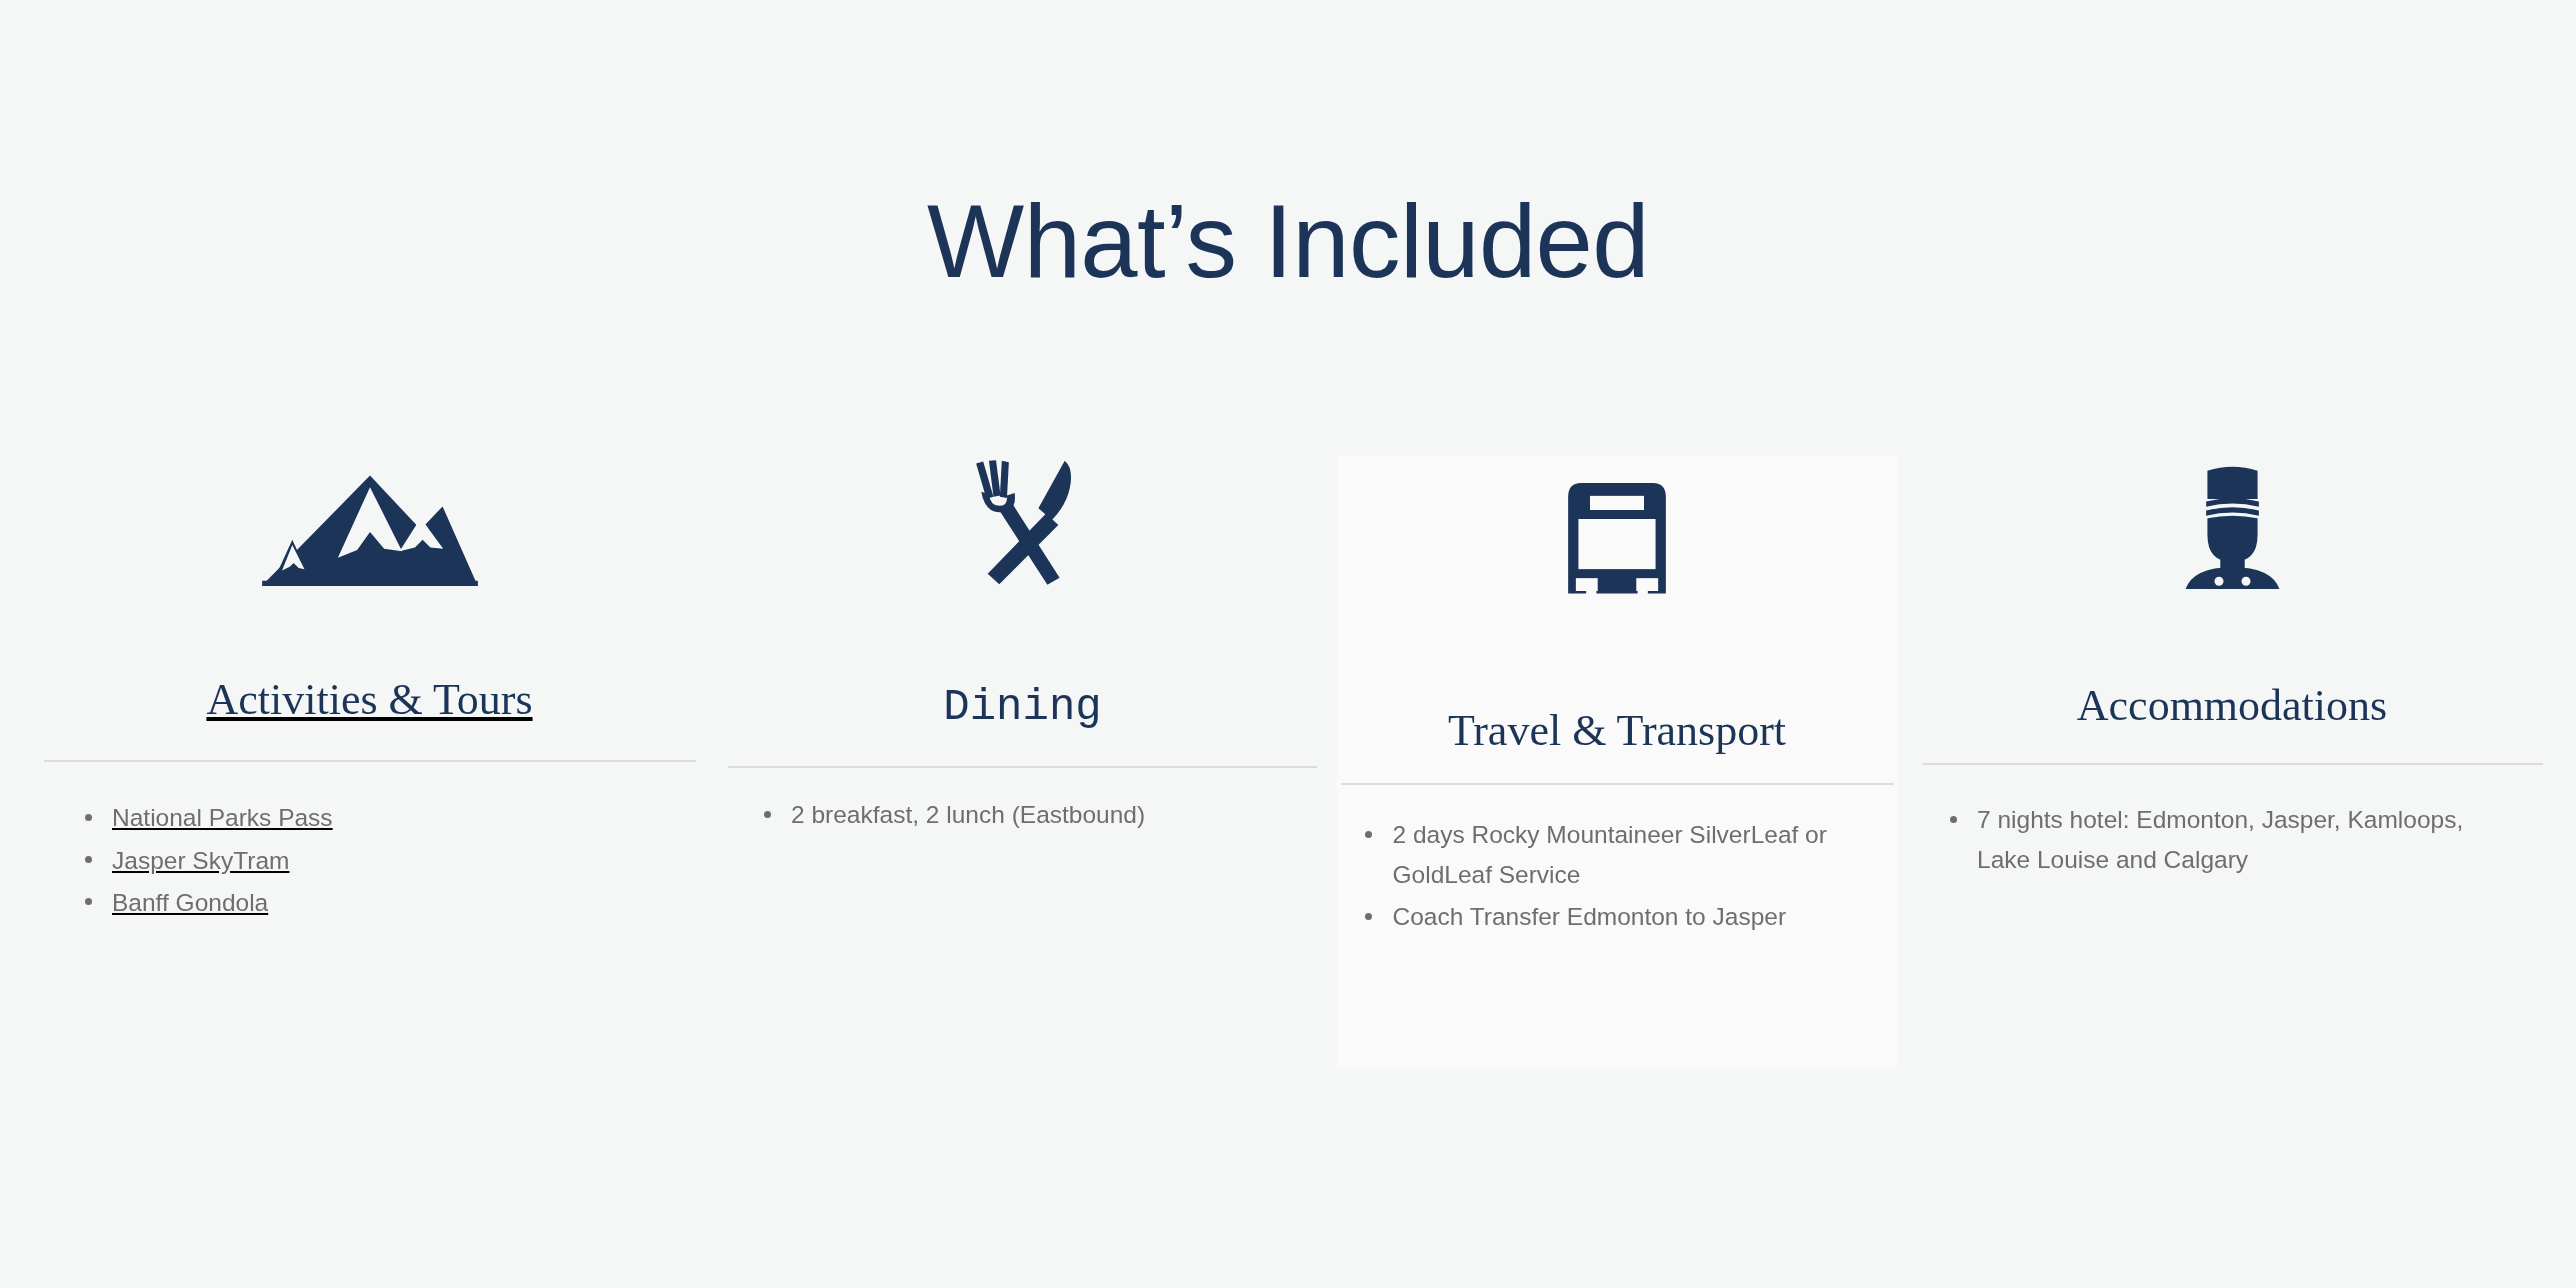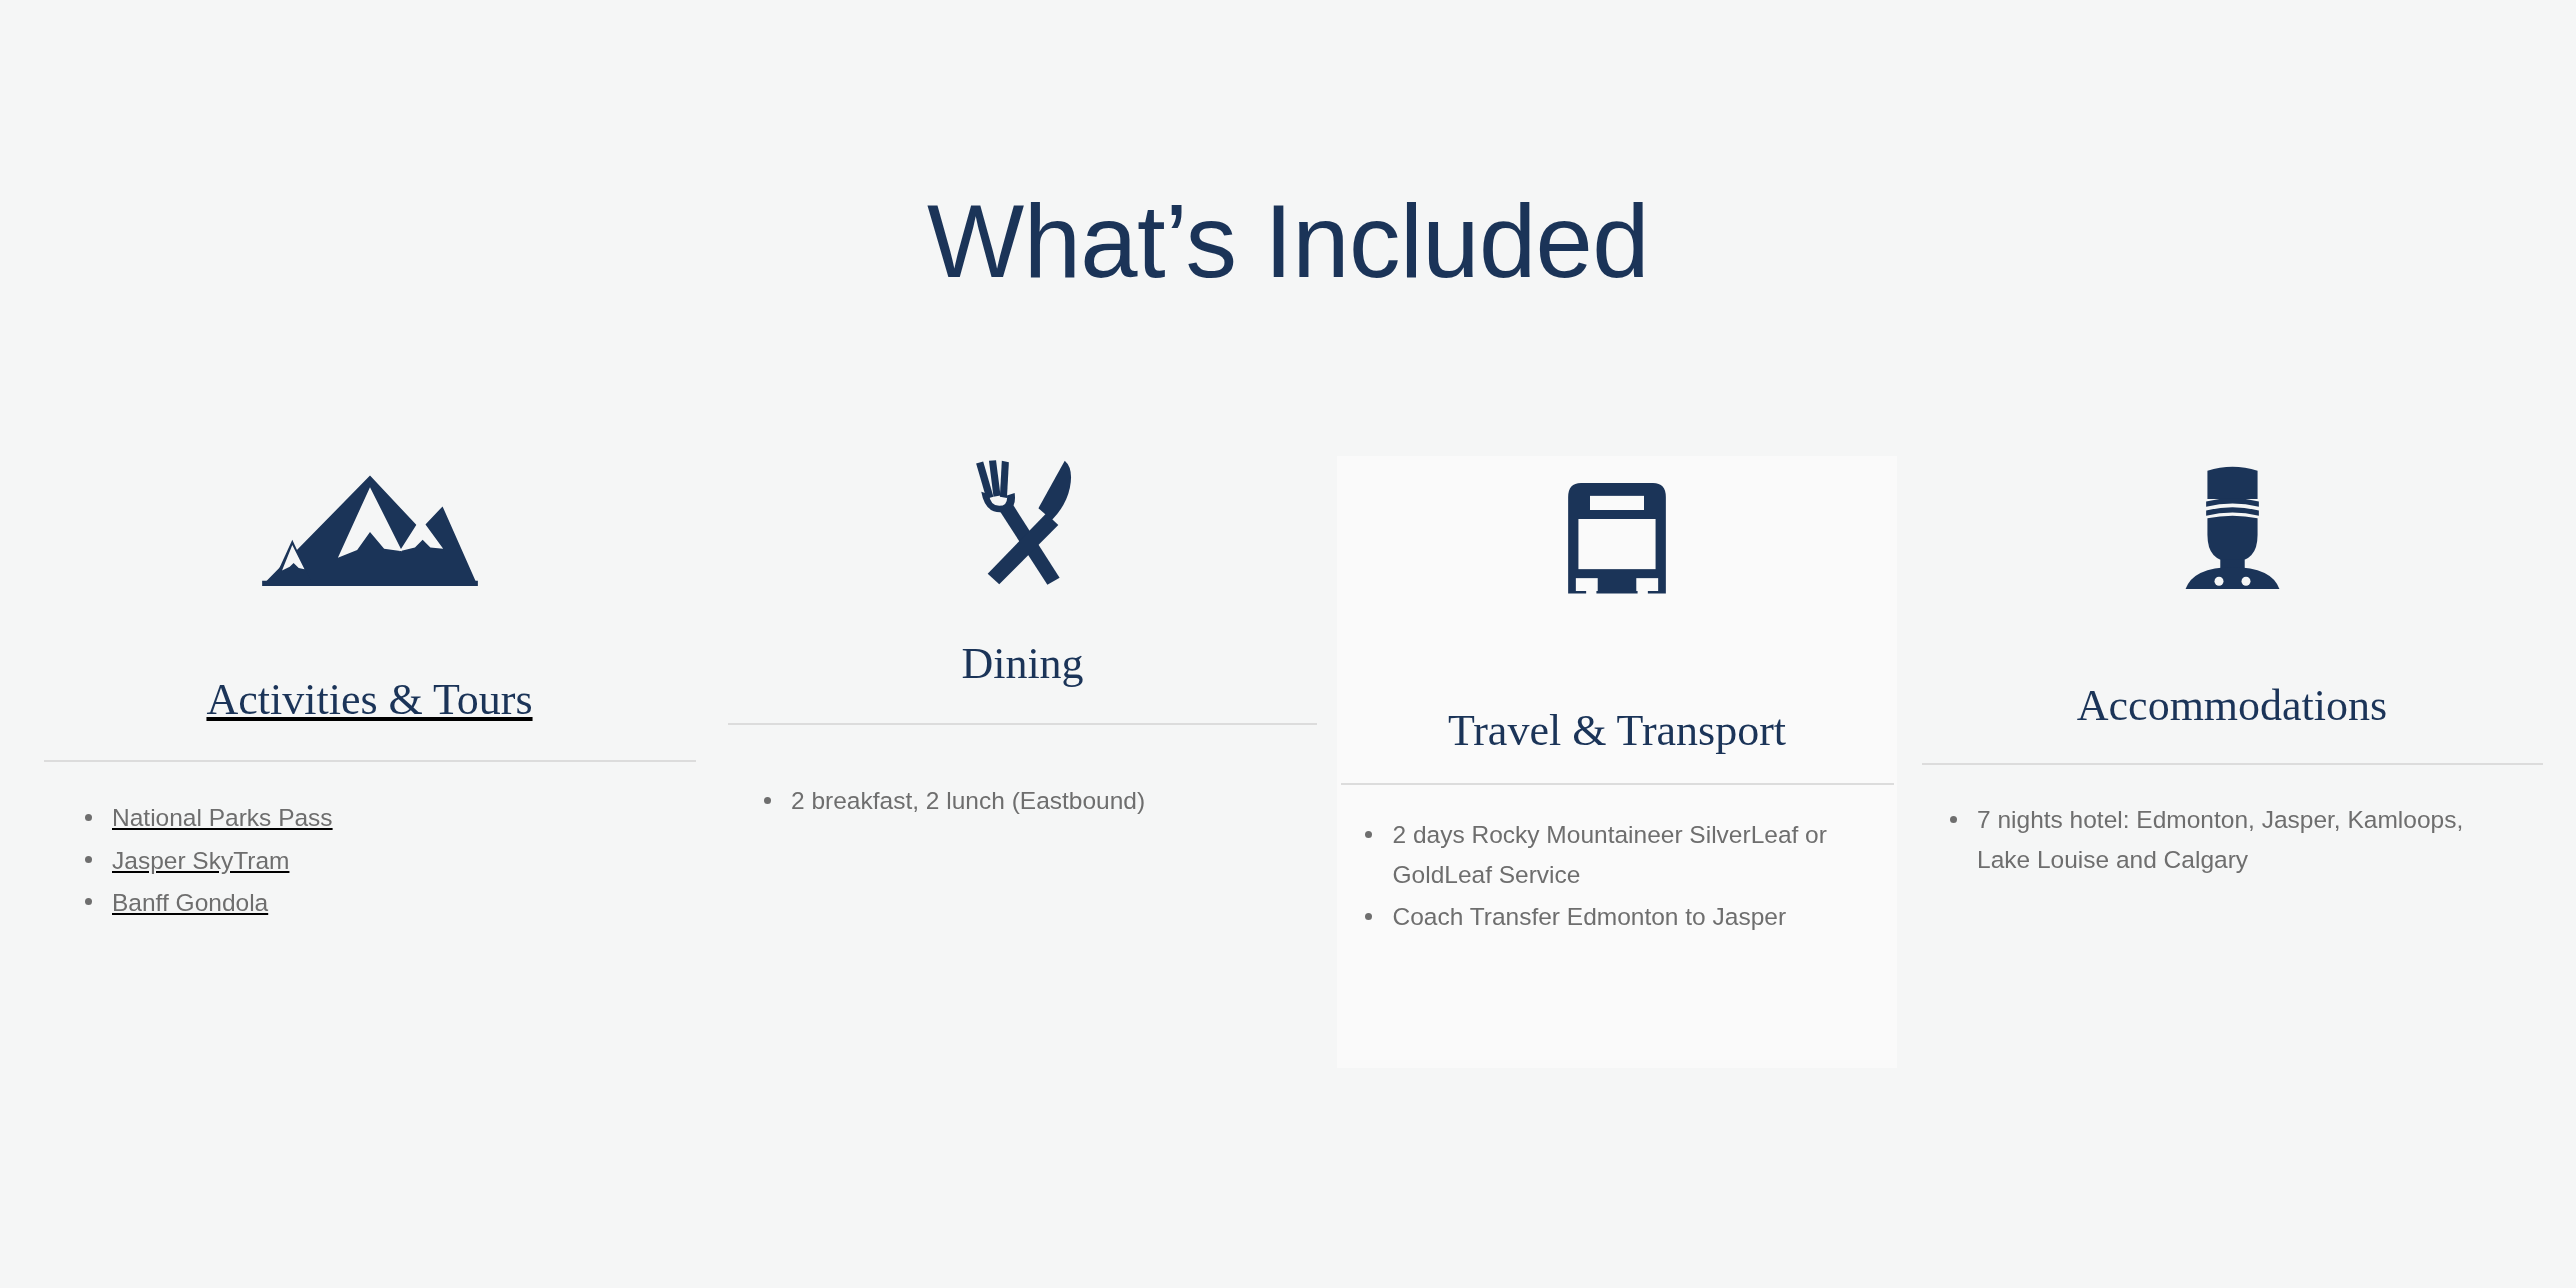--- a/index.html
+++ b/index.html
@@ -88,21 +88,21 @@
     width: 100%;
     text-align: center;
     font-family: "Liberation Serif", serif;
     font-weight: 400;
     font-size: 44px;
     line-height: 1.1;
     color: #1b3458;
     white-space: nowrap;
   }
   .card-1 .card-heading { margin-top: 90px; }
-  .card-2 .card-heading { margin-top: 53px; }
+  .card-2 .card-heading { margin-top: 96px; font-family: Liberation Mono, monospace; }
   .card-3 .card-heading { margin-top: 98px; }
   .card-4 .card-heading { margin-top: 93px; }
 
   
   .card-divider {
     height: 1.9px;
     background: #dcdcdc;
     border: 0;
     margin: 0 auto;
   }
@@ -115,21 +115,21 @@
   .card-list {
     margin: 0;
     padding: 0;
     list-style: none;
     font-size: 24.5px;
     line-height: 1.62;
     color: #6e6e6e;
     font-family: "Liberation Sans", sans-serif;
   }
   .card-1 .card-list { margin: 36px 0 0 54px; width: 580px; }
-  .card-2 .card-list { margin: 56px 0 0 48px; width: 541px; }
+  .card-2 .card-list { margin: 27px 0 0 48px; width: 541px; }
   .card-3 .card-list { margin: 30px 0 0 24.5px; width: 515px; }
   .card-4 .card-list { margin: 35px 0 0 36px; width: 567px; }
 
   .card-list li {
     position: relative;
     padding-left: 31px;
     margin: 0 0 2.6px 0;
   }
   .card-list li::before {
     content: "";

